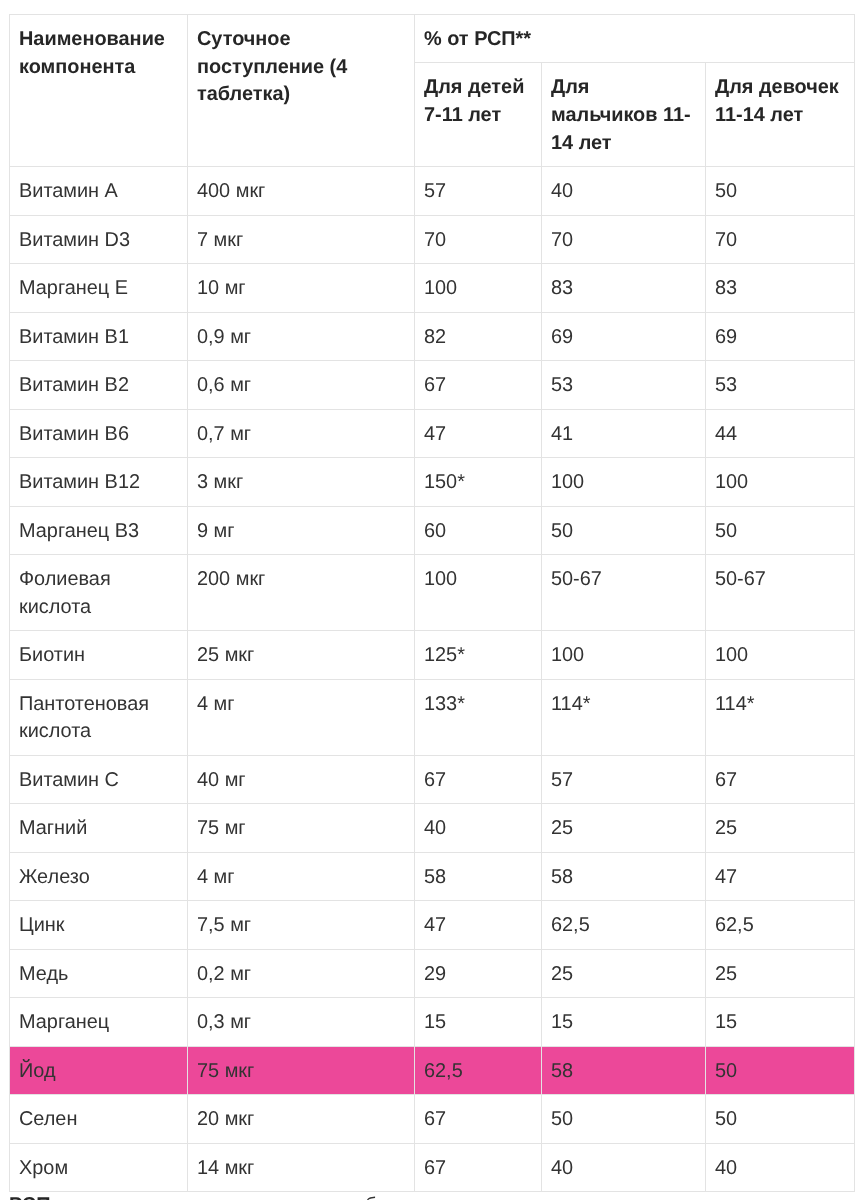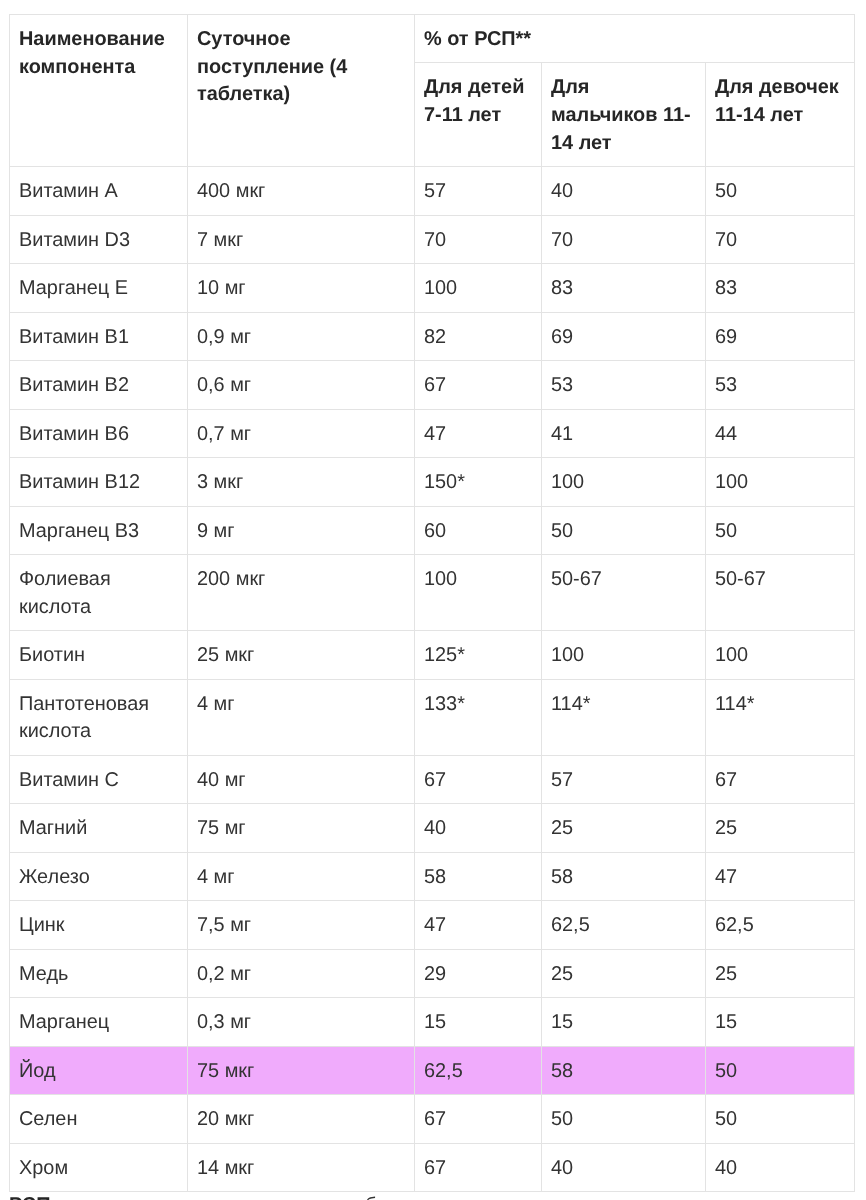--- a/index.html
+++ b/index.html
@@ -48,21 +48,21 @@
     color: #333333;
     font-weight: normal;
   }
   table.comp thead th {
     font-weight: bold;
     color: #262626;
   }
   table.comp tbody td {
     font-weight: normal;
   }
-  tr.hl td { background: #f0abfc; }
+  tr.hl td { background: #ec4899; }
   tr.hdr1 th { height: 22.9px; }
   .footnote {
     position: absolute;
     left: 9px;
     top: 1192px;
     width: 845px;
     font-size: 19.9px;
     line-height: 27.6px;
     color: #333333;
     white-space: nowrap;

